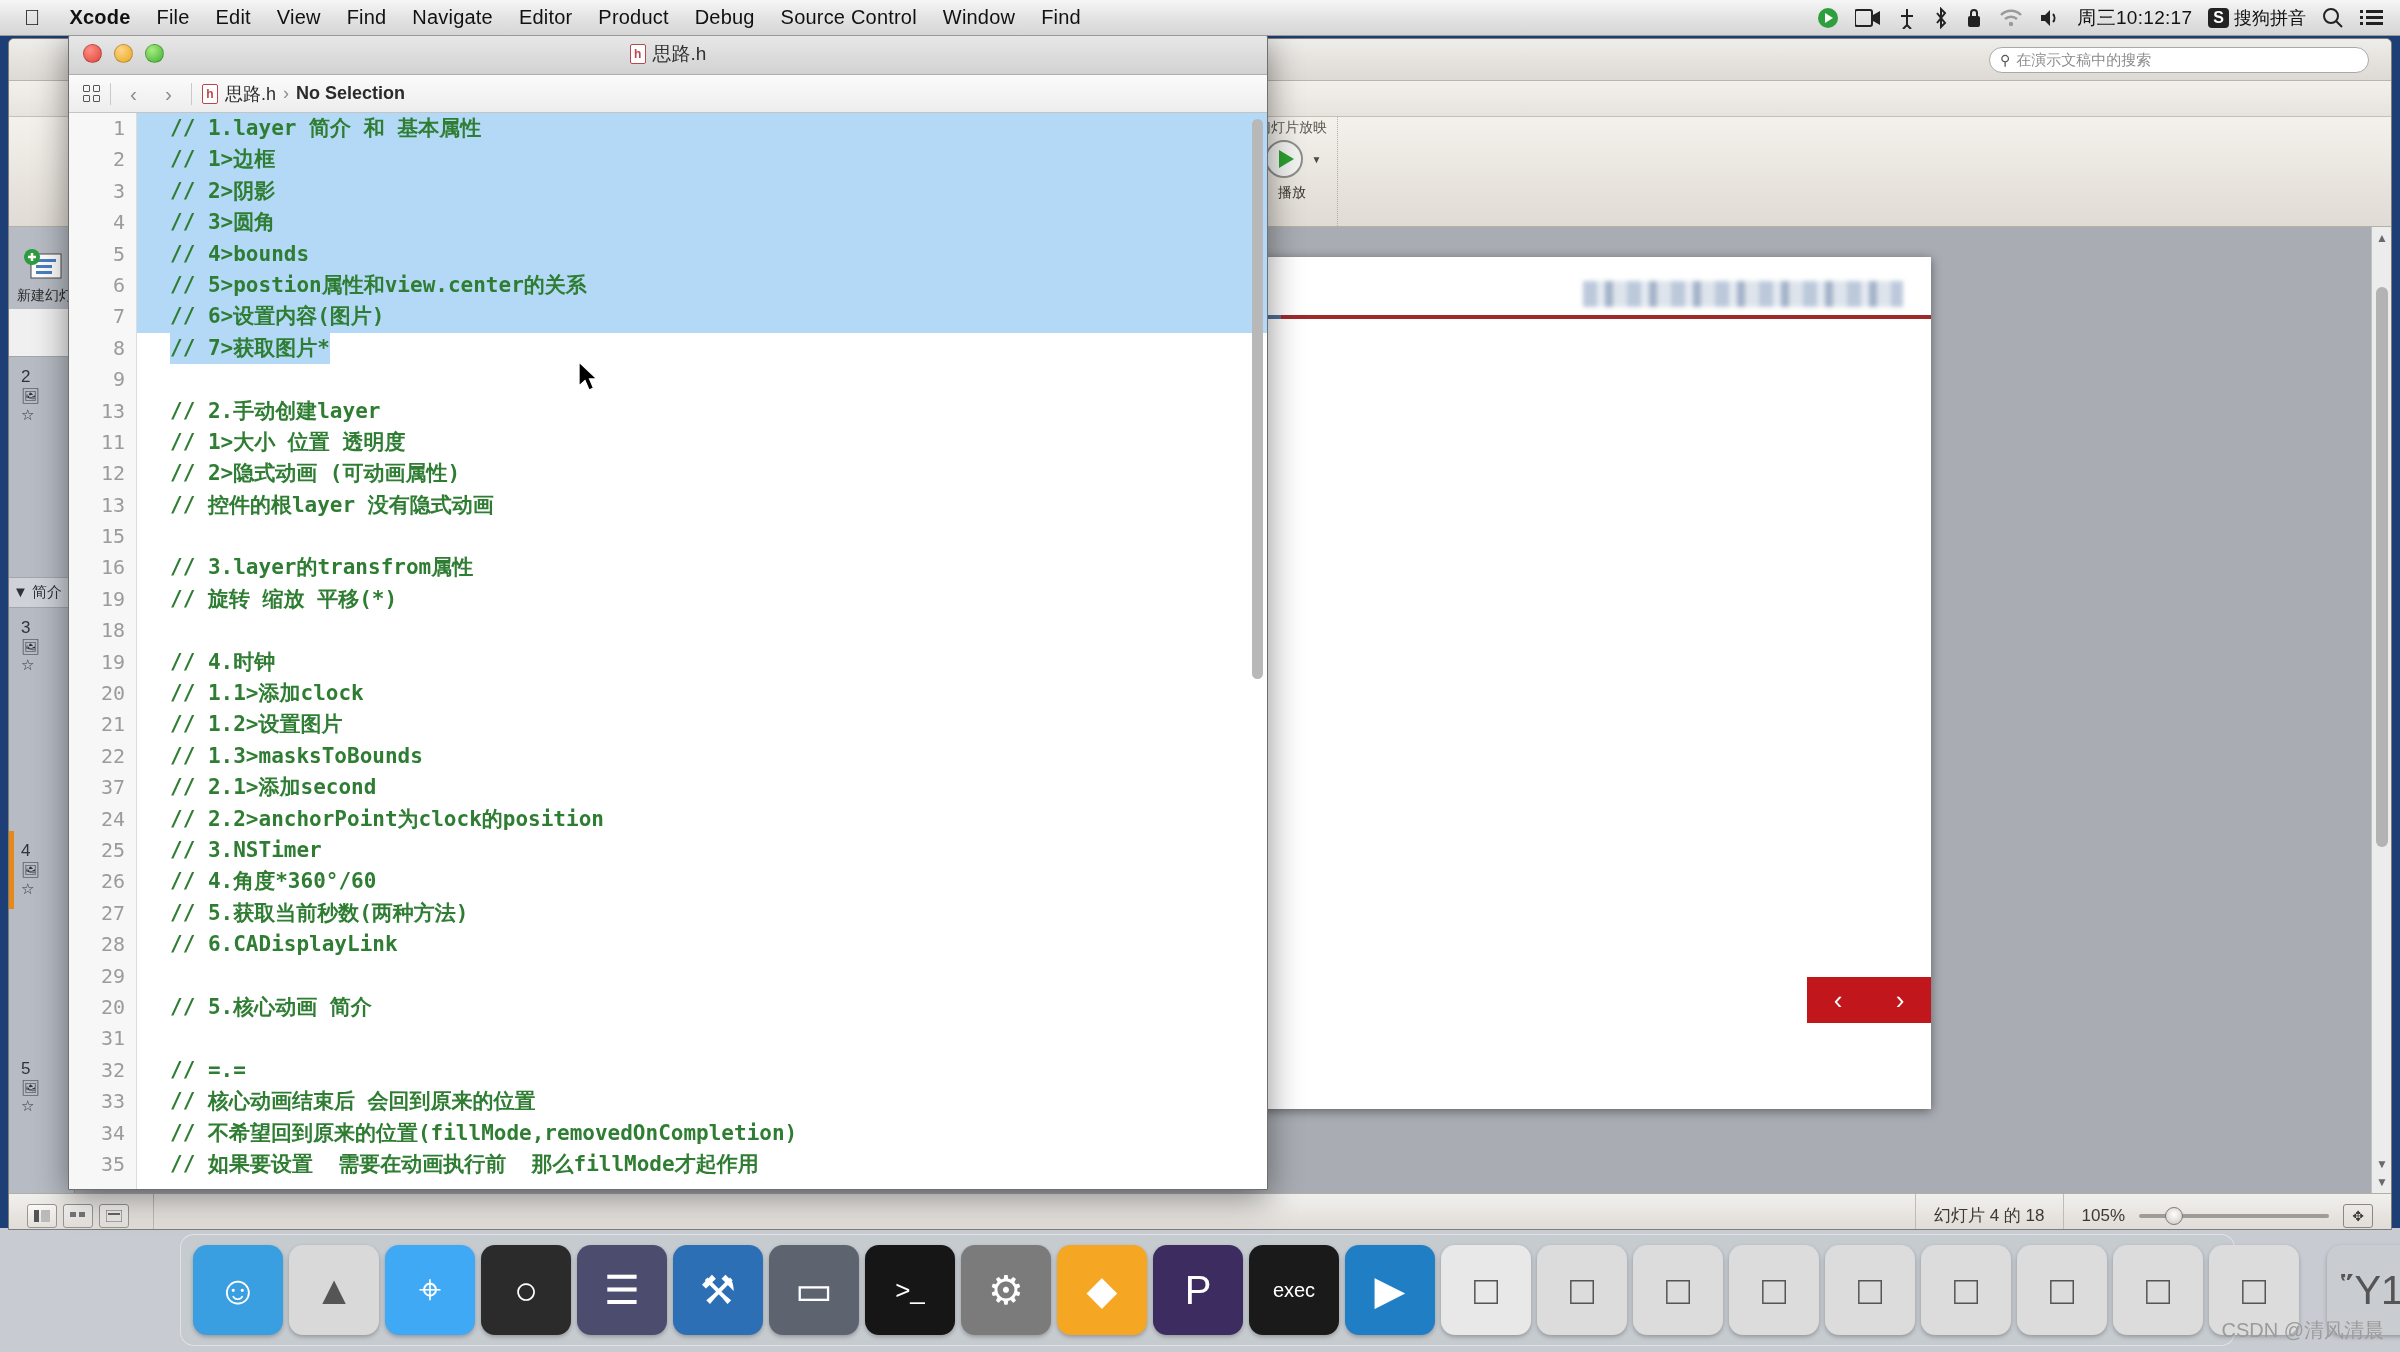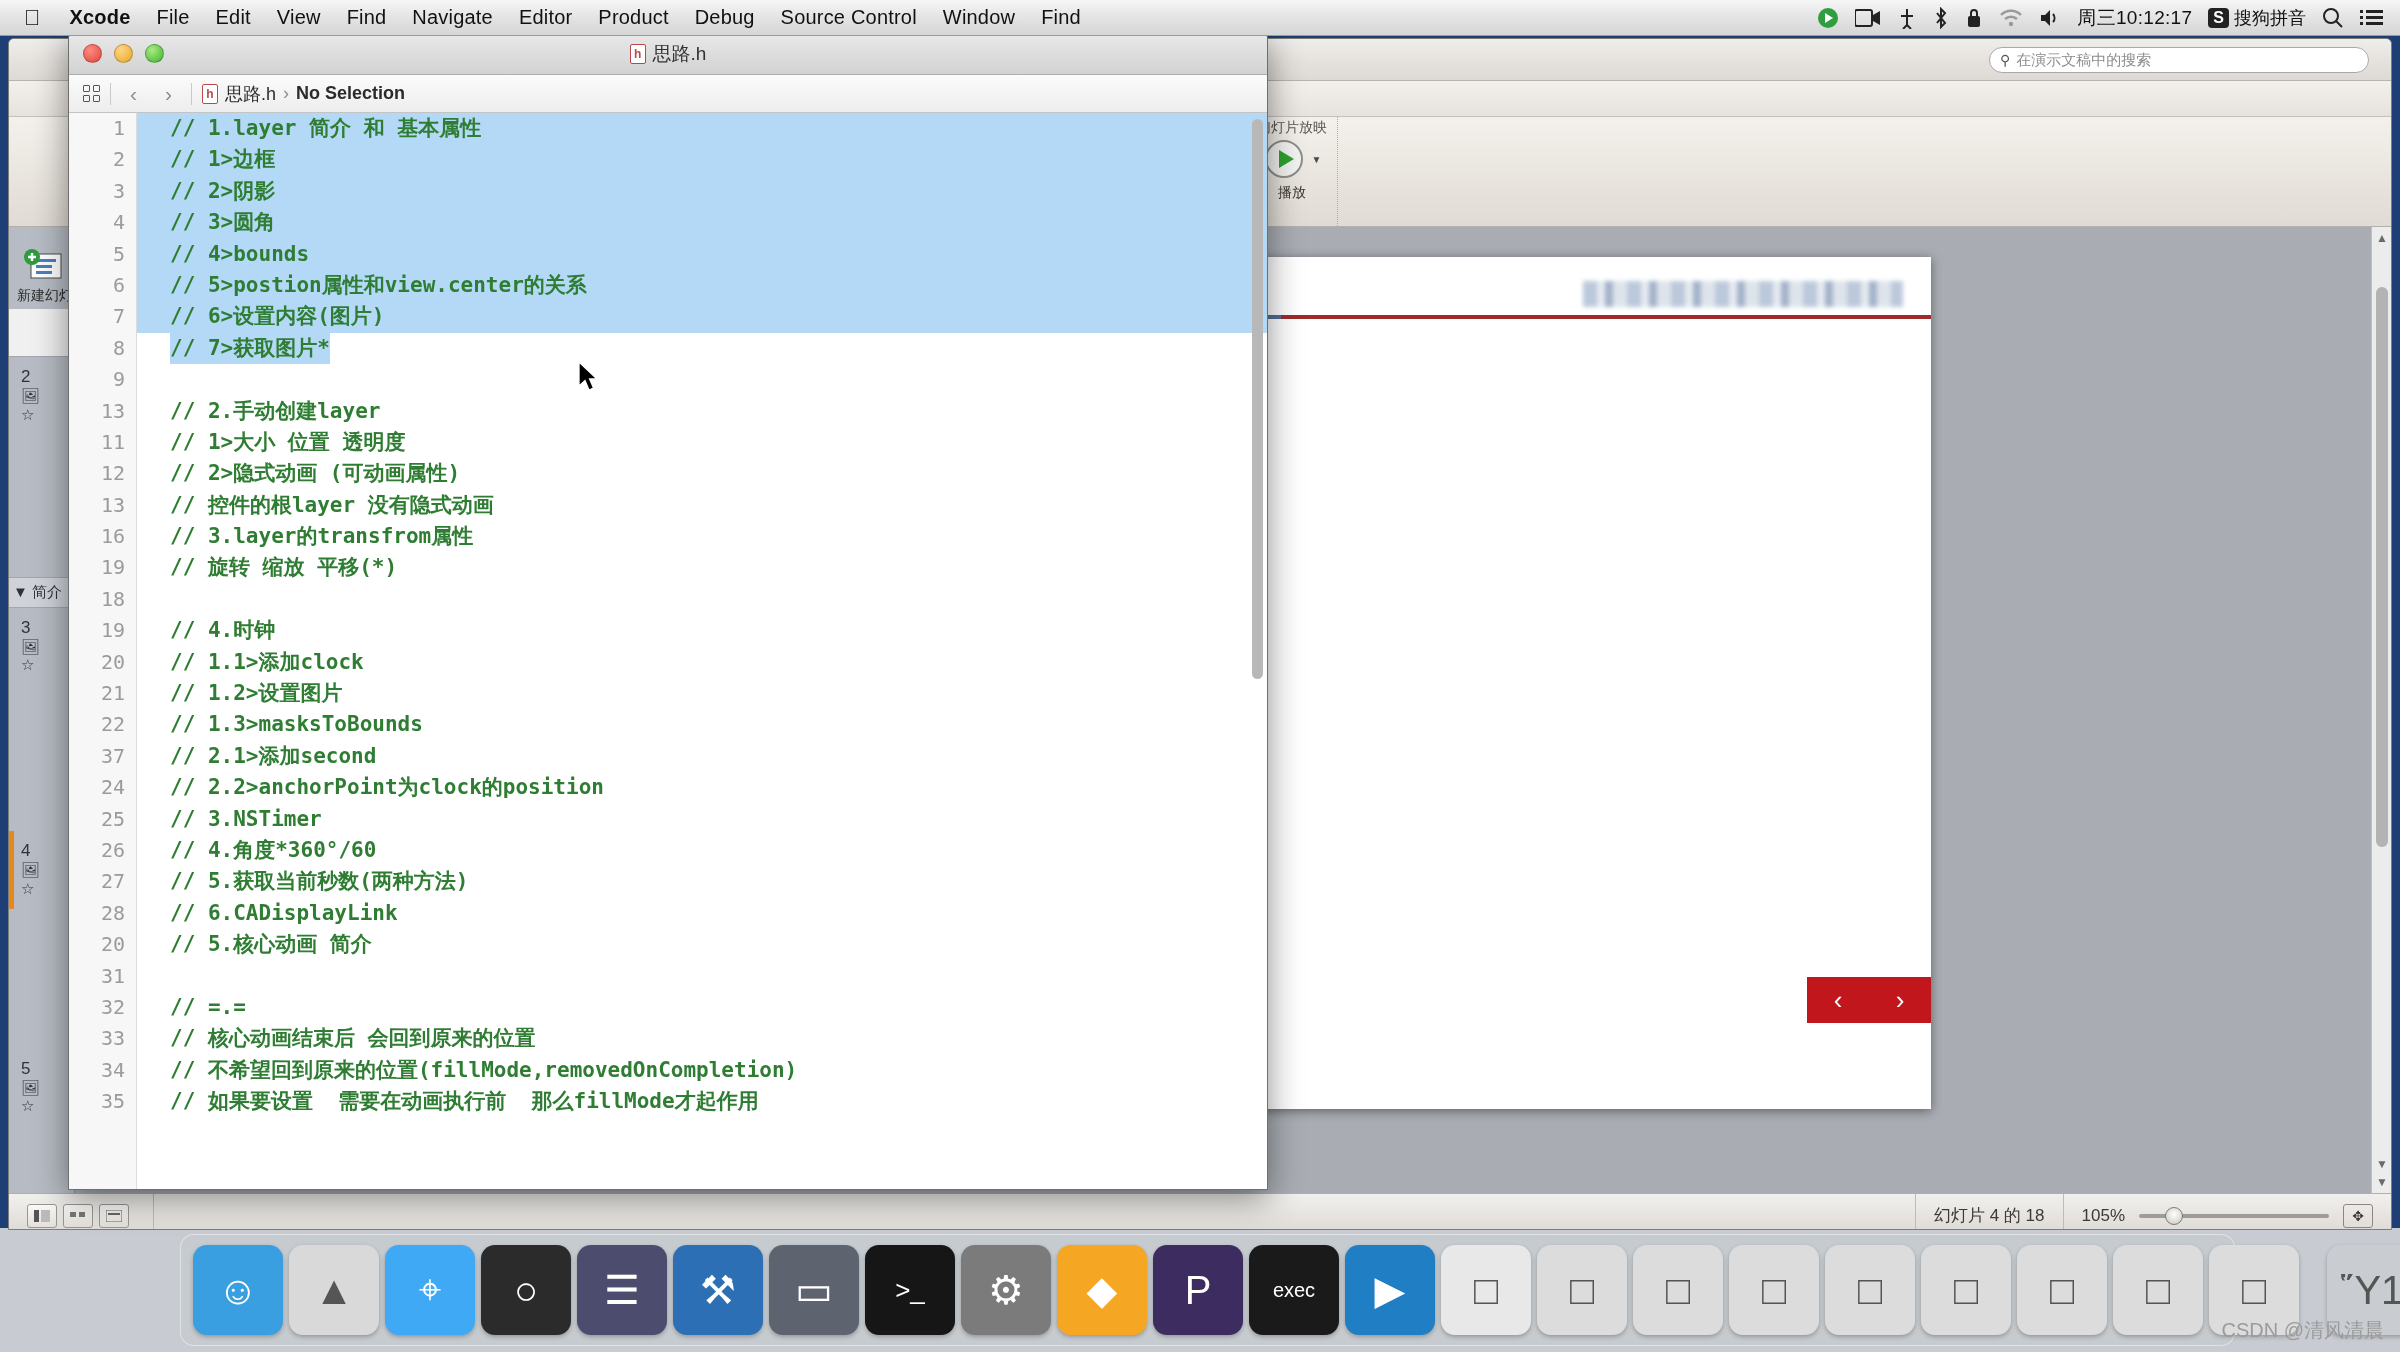--- a/index.html
+++ b/index.html
@@ -533,20 +533,24 @@
           </div>
           <div class="crow">
             <span class="lnum">12</span>
             <span class="ctext">// 2&gt;隐式动画 (可动画属性)</span>
           </div>
           <div class="crow">
             <span class="lnum">13</span>
             <span class="ctext">// 控件的根layer 没有隐式动画</span>
           </div>
           <div class="crow">
+            <span class="lnum">15</span>
+            <span class="ctext"></span>
+          </div>
+          <div class="crow">
             <span class="lnum">16</span>
             <span class="ctext">// 3.layer的transfrom属性</span>
           </div>
           <div class="crow">
             <span class="lnum">19</span>
             <span class="ctext">// 旋转 缩放 平移(*)</span>
           </div>
           <div class="crow">
             <span class="lnum">18</span>
             <span class="ctext"></span>
@@ -583,20 +587,24 @@
             <span class="lnum">26</span>
             <span class="ctext">// 4.角度*360°/60</span>
           </div>
           <div class="crow">
             <span class="lnum">27</span>
             <span class="ctext">// 5.获取当前秒数(两种方法)</span>
           </div>
           <div class="crow">
             <span class="lnum">28</span>
             <span class="ctext">// 6.CADisplayLink</span>
+          </div>
+          <div class="crow">
+            <span class="lnum">29</span>
+            <span class="ctext"></span>
           </div>
           <div class="crow">
             <span class="lnum">20</span>
             <span class="ctext">// 5.核心动画 简介</span>
           </div>
           <div class="crow">
             <span class="lnum">31</span>
             <span class="ctext"></span>
           </div>
           <div class="crow">

